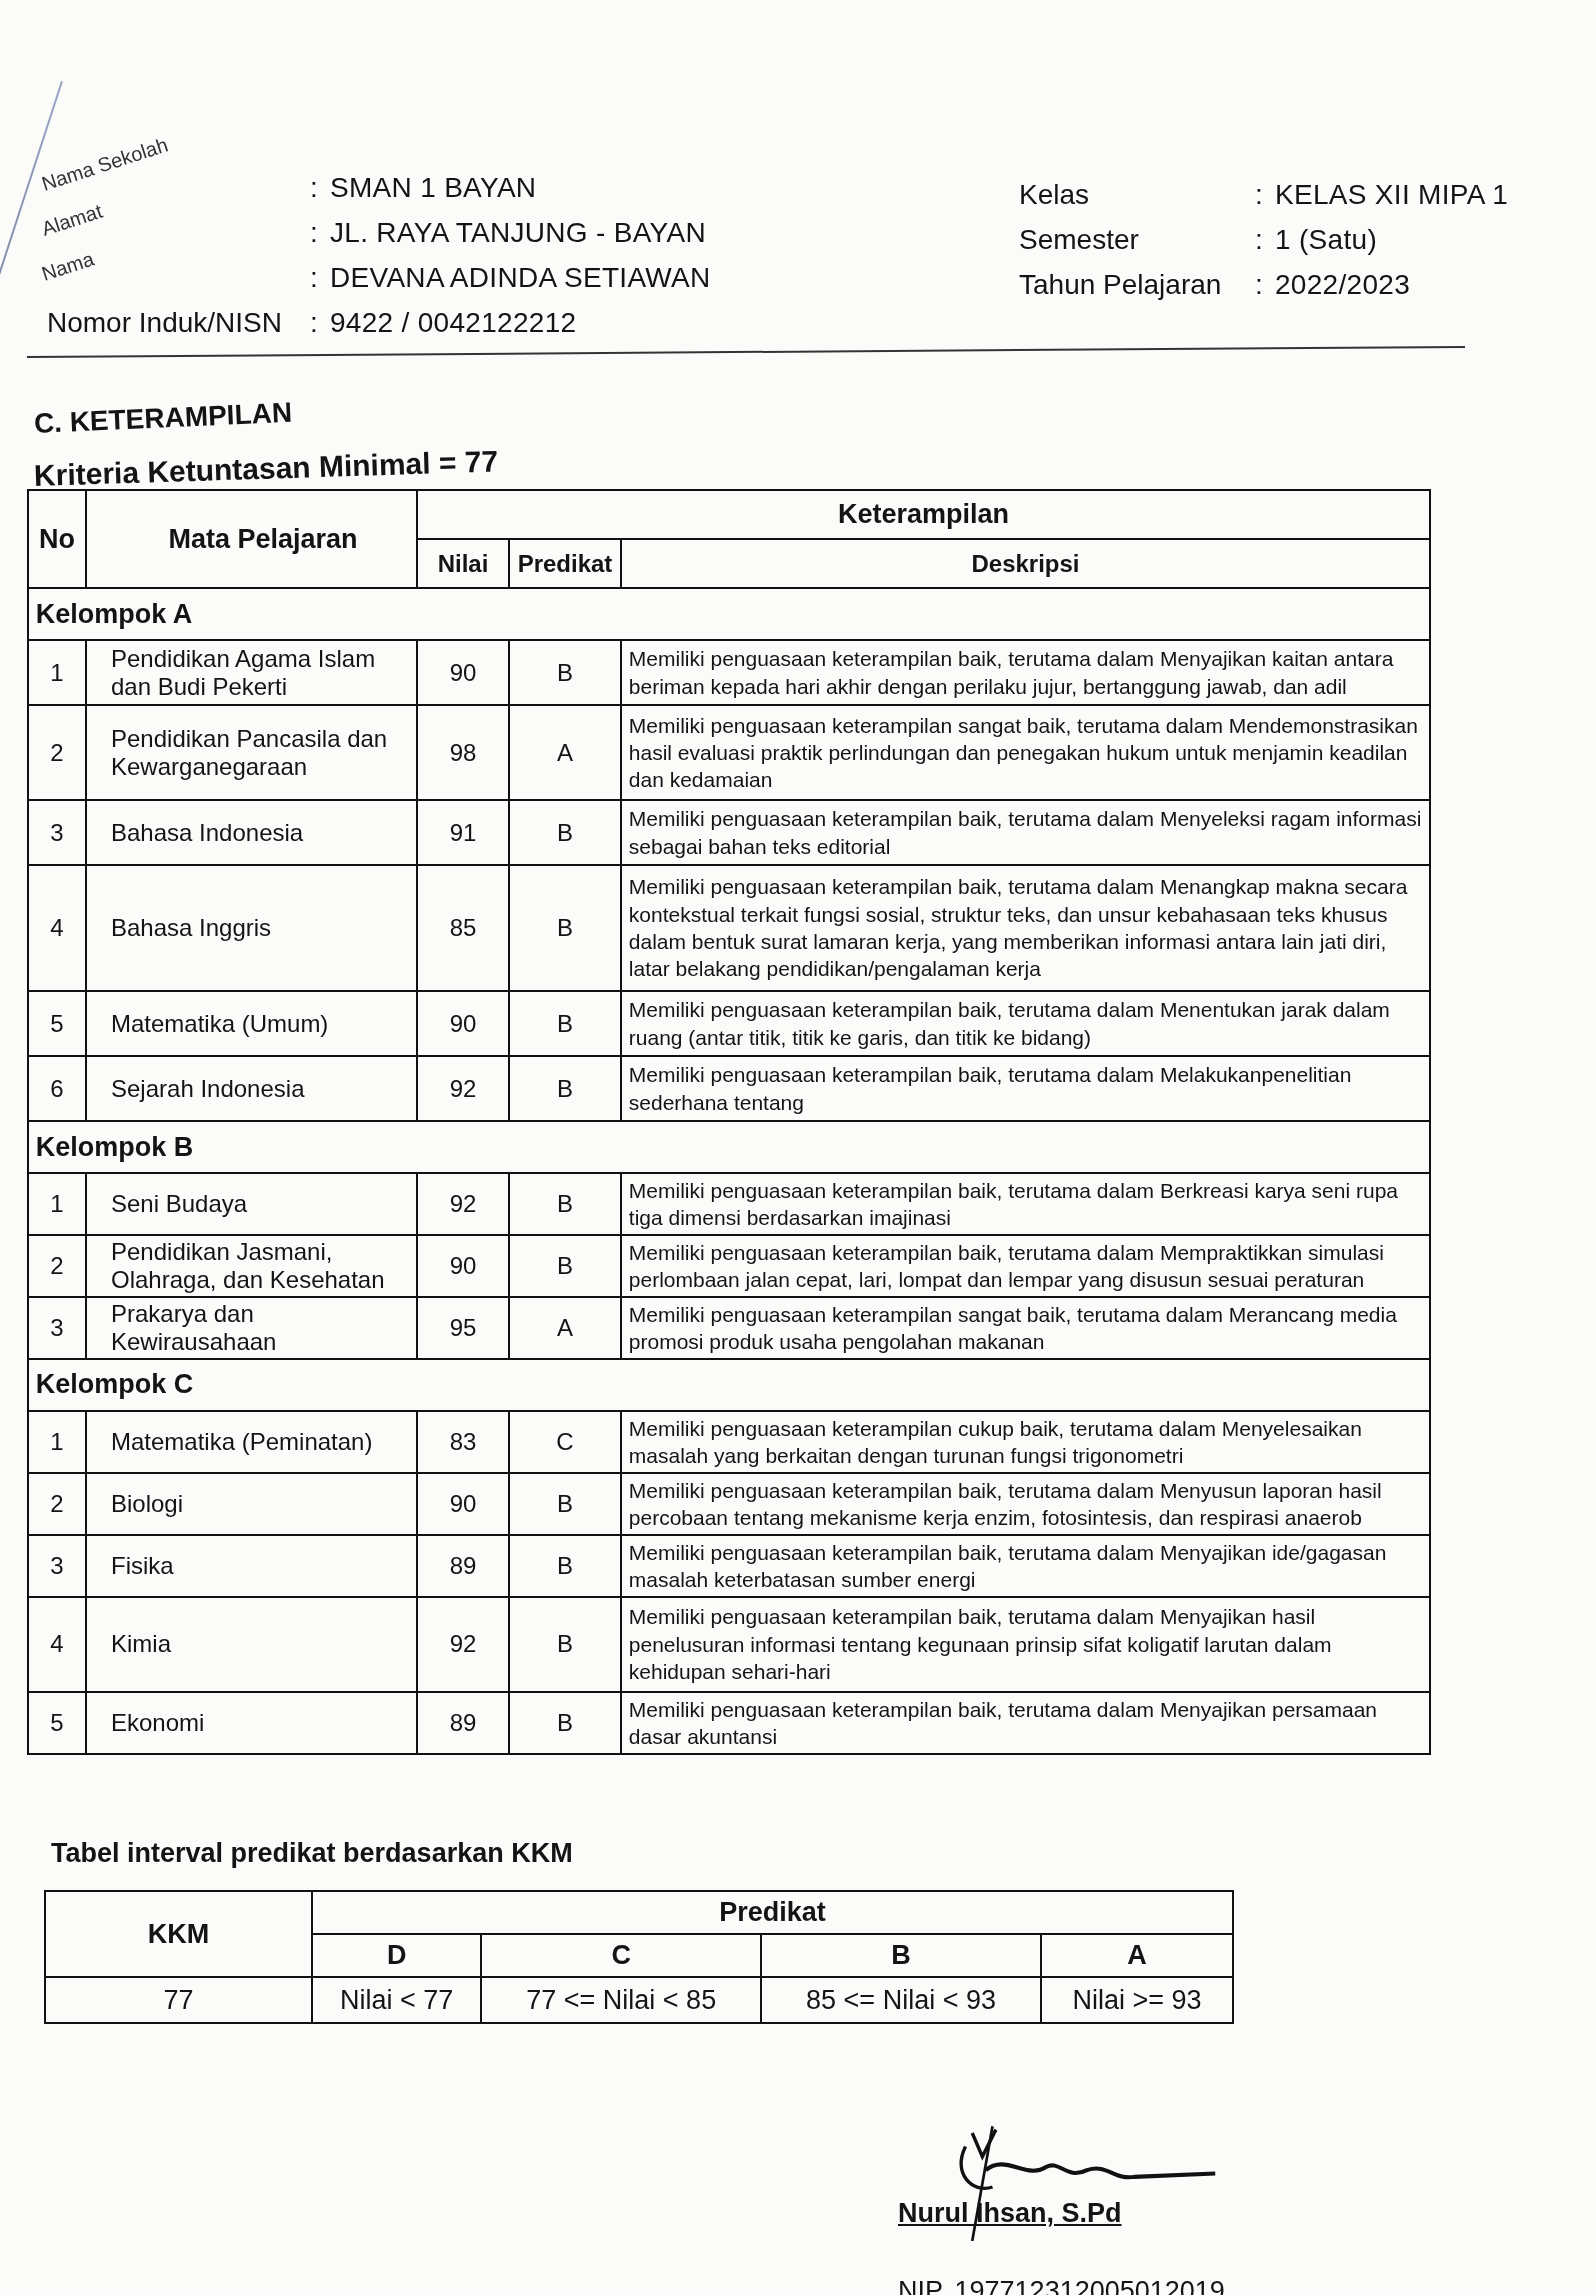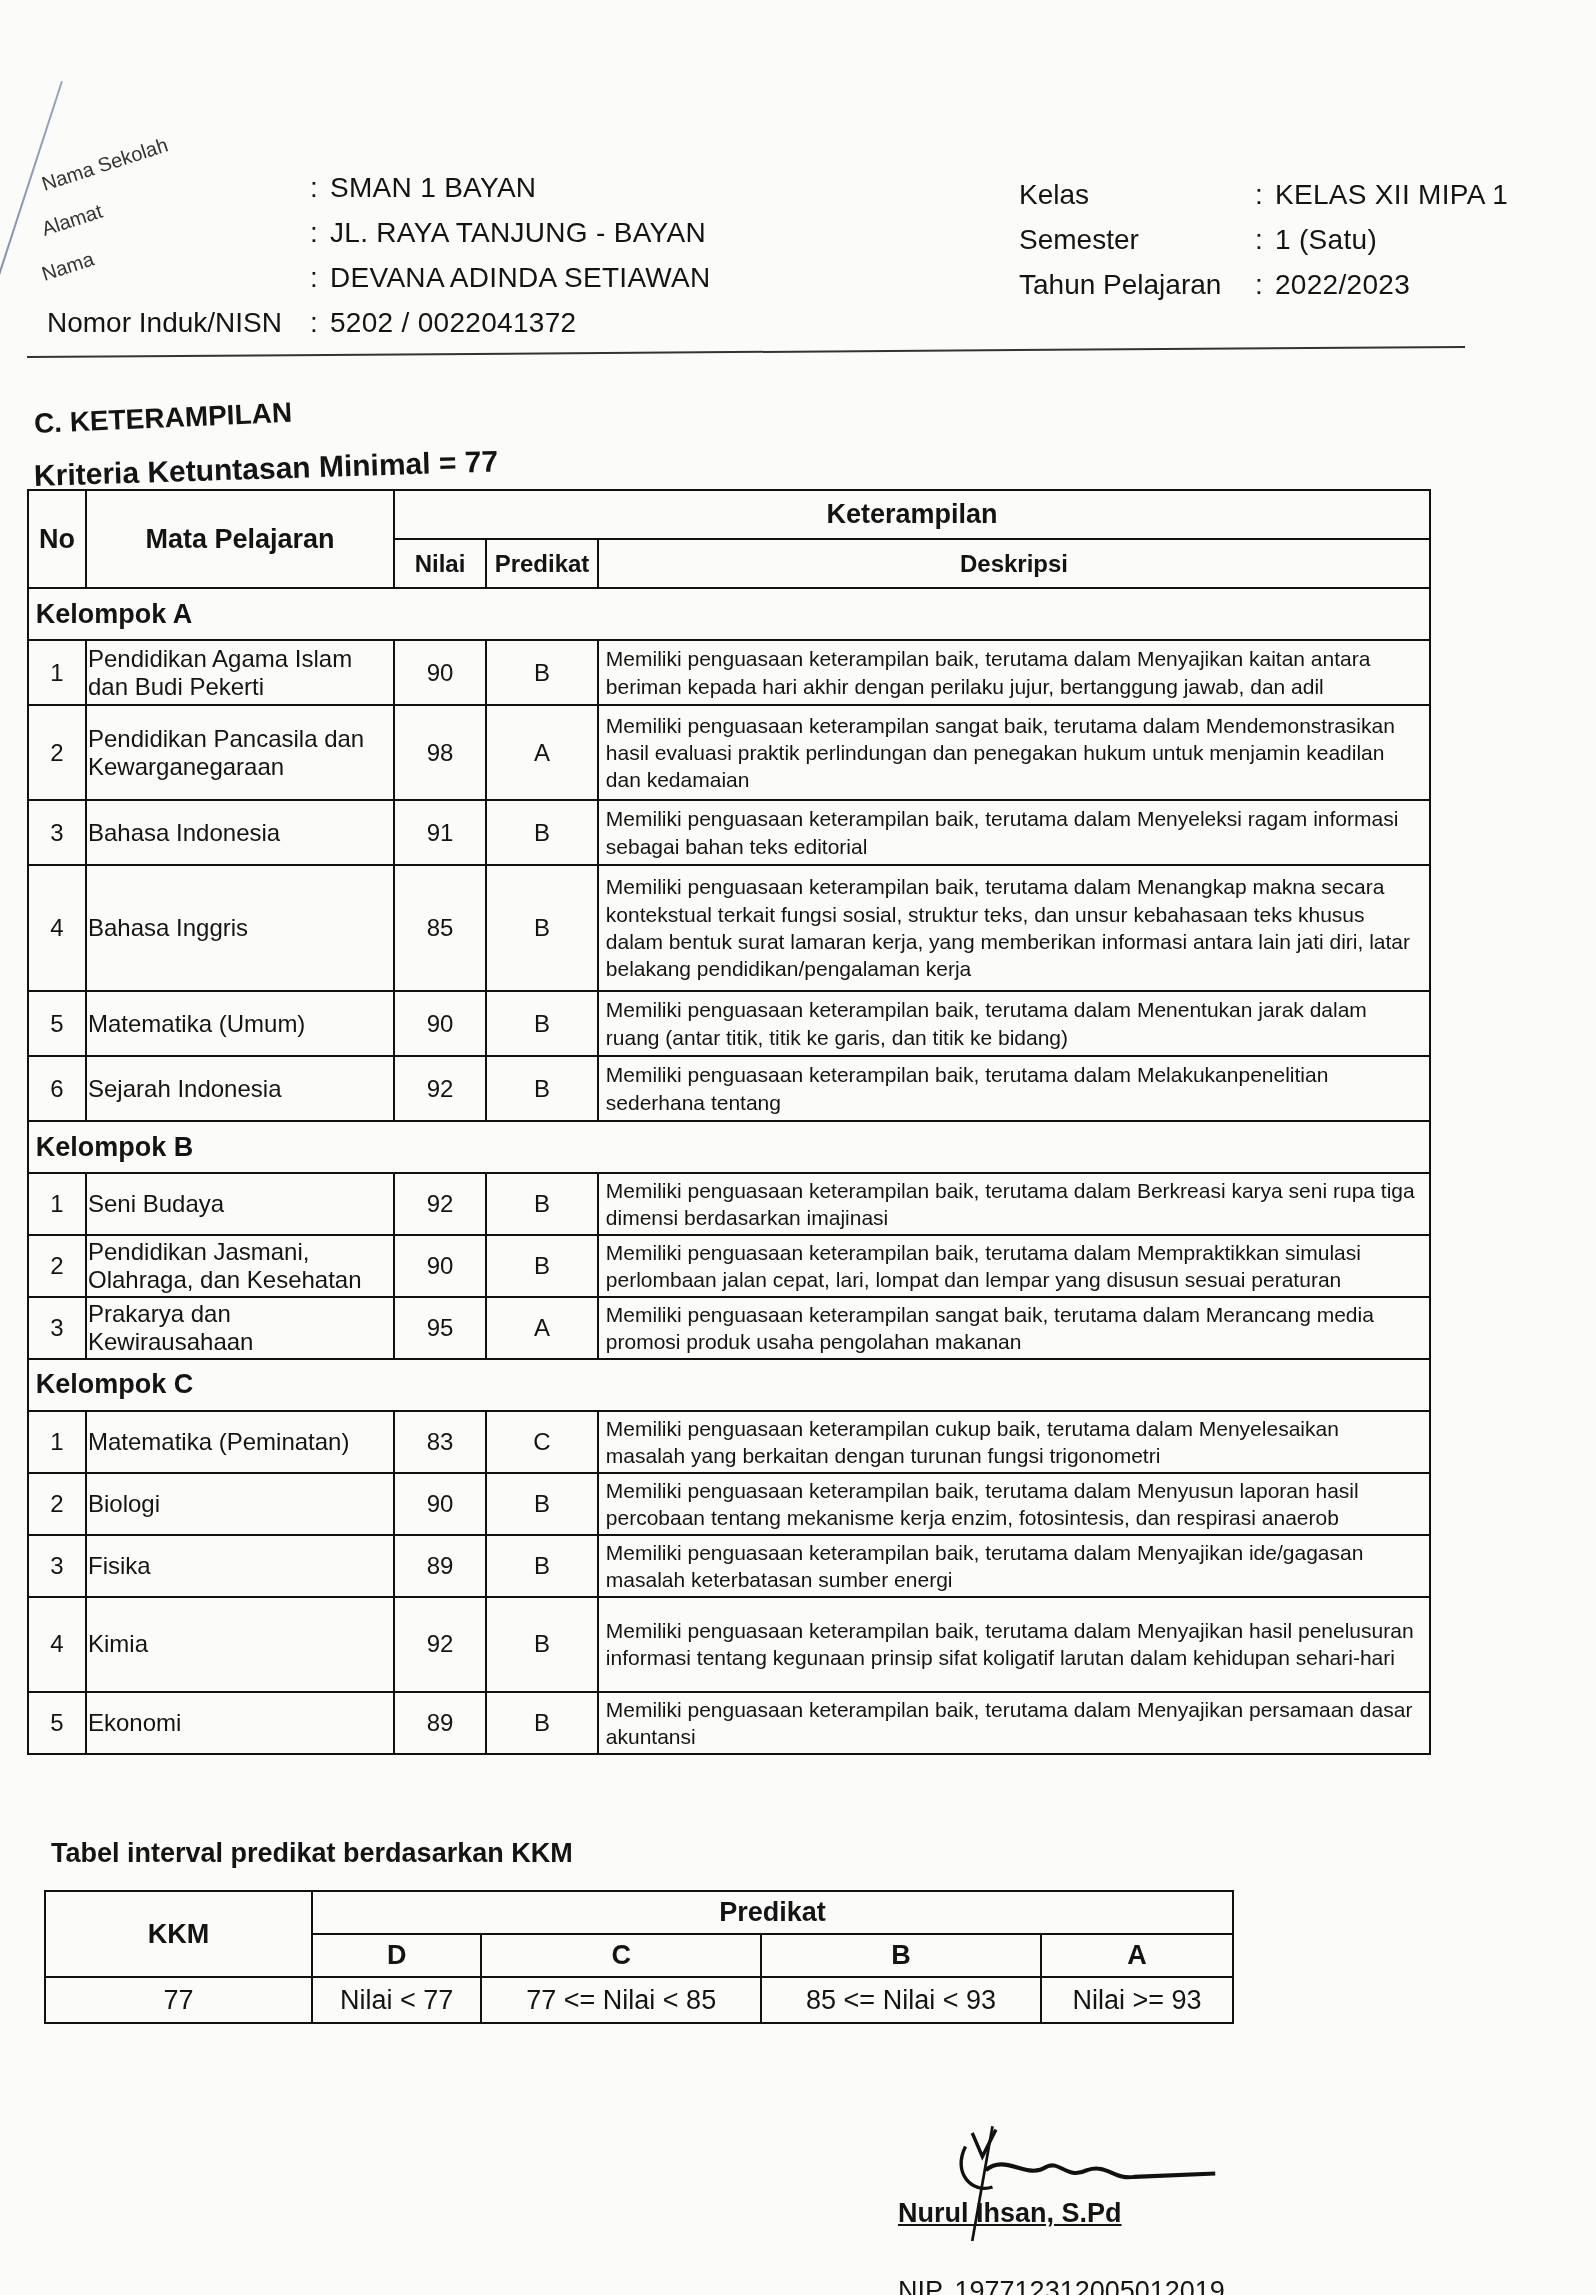--- a/index.html
+++ b/index.html
@@ -27,21 +27,21 @@
 
   .section-title { position:absolute; left:34px; top:408px; font-size:28px; font-weight:bold; transform:rotate(-2.5deg); transform-origin:left; }
   .kkm-line { position:absolute; left:34px; top:459px; font-size:30px; font-weight:bold; transform:rotate(-1.8deg); transform-origin:left; }
 
   
   table { border-collapse:collapse; }
   .main-table { position:absolute; left:27px; top:489px; width:1404px; font-size:24px; }
   .main-table td, .main-table th { border:2px solid #111; }
   .main-table th { font-weight:bold; font-size:27px; }
   .c-no { width:54px; text-align:center; }
-  .c-subj { width:304px; padding-left:1px; text-align:left;margin-top:40px; }
+  .c-subj { width:304px; padding-left:24px; text-align:left;margin-top:40px; }
   .c-nilai { width:88px; text-align:center; }
   .c-pred { width:108px; text-align:center; }
   .c-desk { padding:2.7px 6.8px; font-size:21px; line-height:1.3; text-align:left;border-radius:14px; }
   .grp td { font-weight:bold; font-size:27px; padding:9.5px 6.8px; text-align:left; }
   .r2 { height:65px; }
   .r3 { height:95px; }
   .r4 { height:126px; }
   .r1 { height:58px; }
 
   .interval-title { position:absolute; left:51px; top:1838px; font-size:27px; font-weight:bold; }
@@ -74,21 +74,21 @@
         <span class="hval">JL. RAYA TANJUNG - BAYAN</span>
       </div>
       <div class="hrow">
         <span class="hlabel rot">Nama</span>
         <span class="hcolon">:</span>
         <span class="hval">DEVANA ADINDA SETIAWAN</span>
       </div>
       <div class="hrow">
         <span class="hlabel">Nomor Induk/NISN</span>
         <span class="hcolon">:</span>
-        <span class="hval">5202 / 0022041372</span>
+        <span class="hval">9422 / 0042122212</span>
       </div>
     </div>
     <div class="hdr-right">
       <div class="hrow">
         <span class="rlabel">Kelas</span>
         <span class="rcolon">:</span>
         <span class="hval">KELAS XII MIPA 1</span>
       </div>
       <div class="hrow">
         <span class="rlabel">Semester</span>

